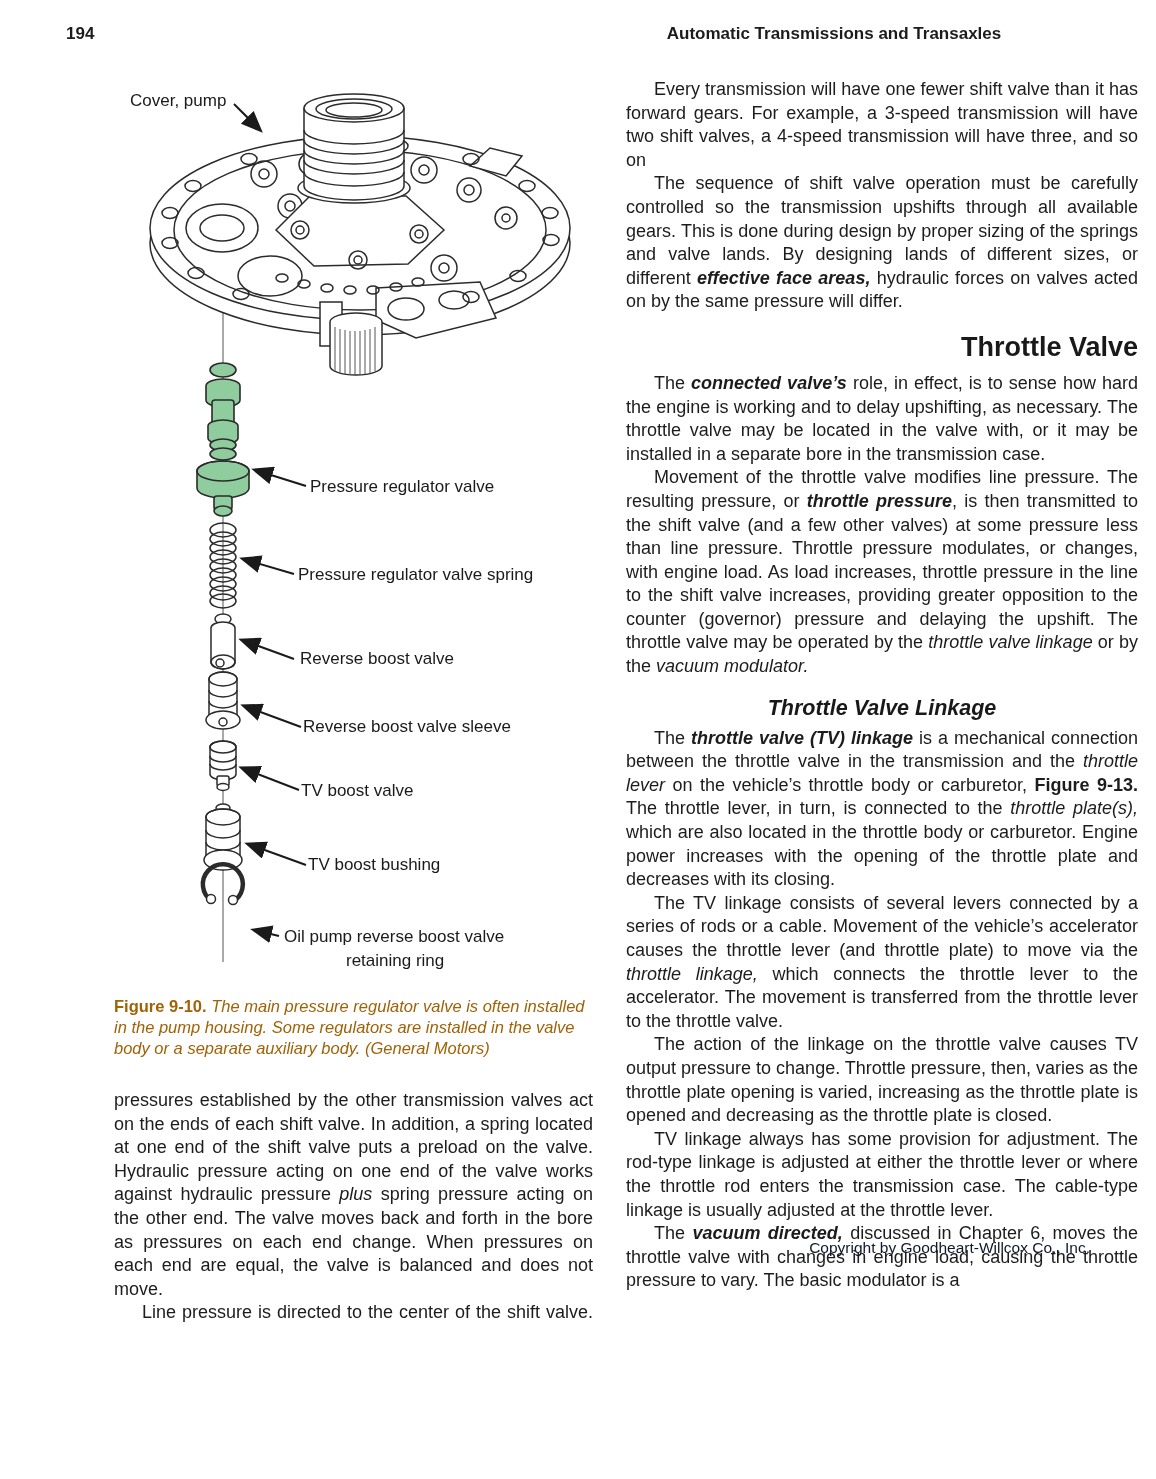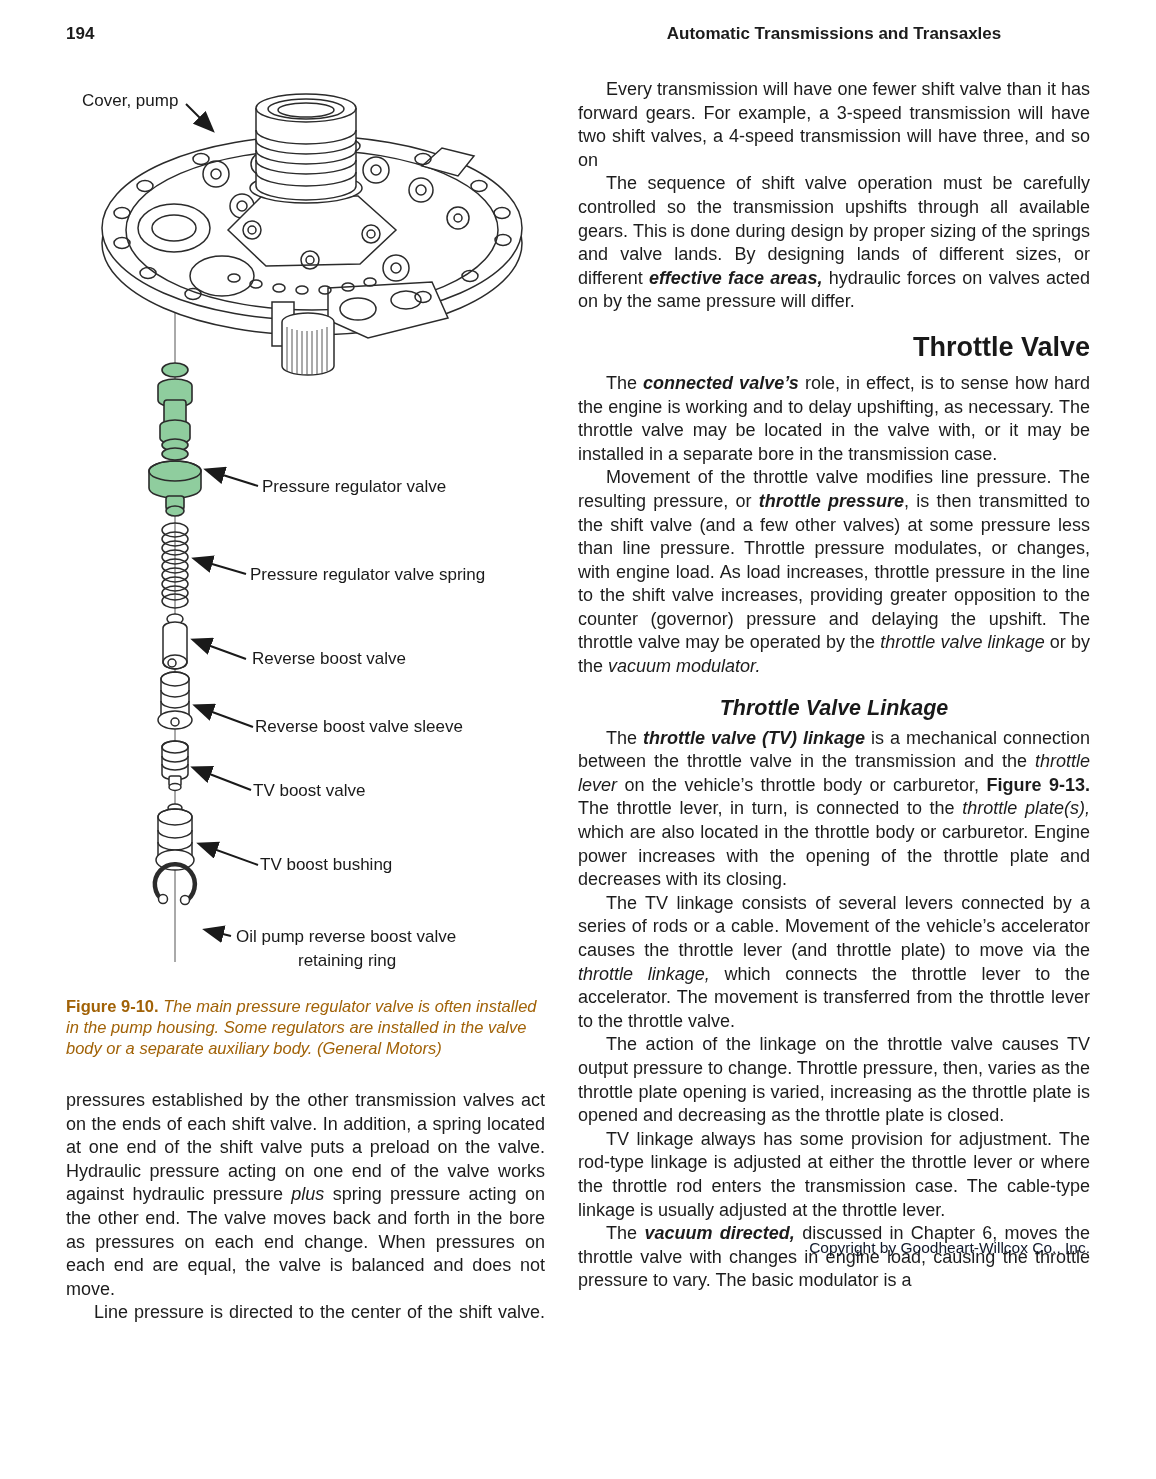--- a/index.html
+++ b/index.html
@@ -14,21 +14,21 @@
   .header{
     position:absolute;top:24px;left:66px;right:66px;
     display:flex;justify-content:space-between;align-items:baseline;
     font-size:17px;font-weight:bold;
   }
   .header .htitle{width:512px;text-align:center;}
   .cols{
     position:absolute;top:78px;left:66px;right:66px;
     display:flex;gap:33px;
   }
-  .col-left{width:479px;flex:0 0 479px;}
+  .col-left{width:479px;flex:0 0 479px;margin-left:48px;}
   .col-right{width:512px;flex:0 0 512px;}
   .figure-wrap{width:480px;}
   .caption{
     font-size:16.5px;line-height:21px;margin-top:14px;
     font-style:italic;color:#a16207;
   }
   .caption .cap-label{font-style:normal;font-weight:bold;}
   .bodytext{font-size:18px;line-height:23.6px;}
   .para{margin:0;text-align:justify;text-indent:28px;}
   .para.noindent{text-indent:0;}

